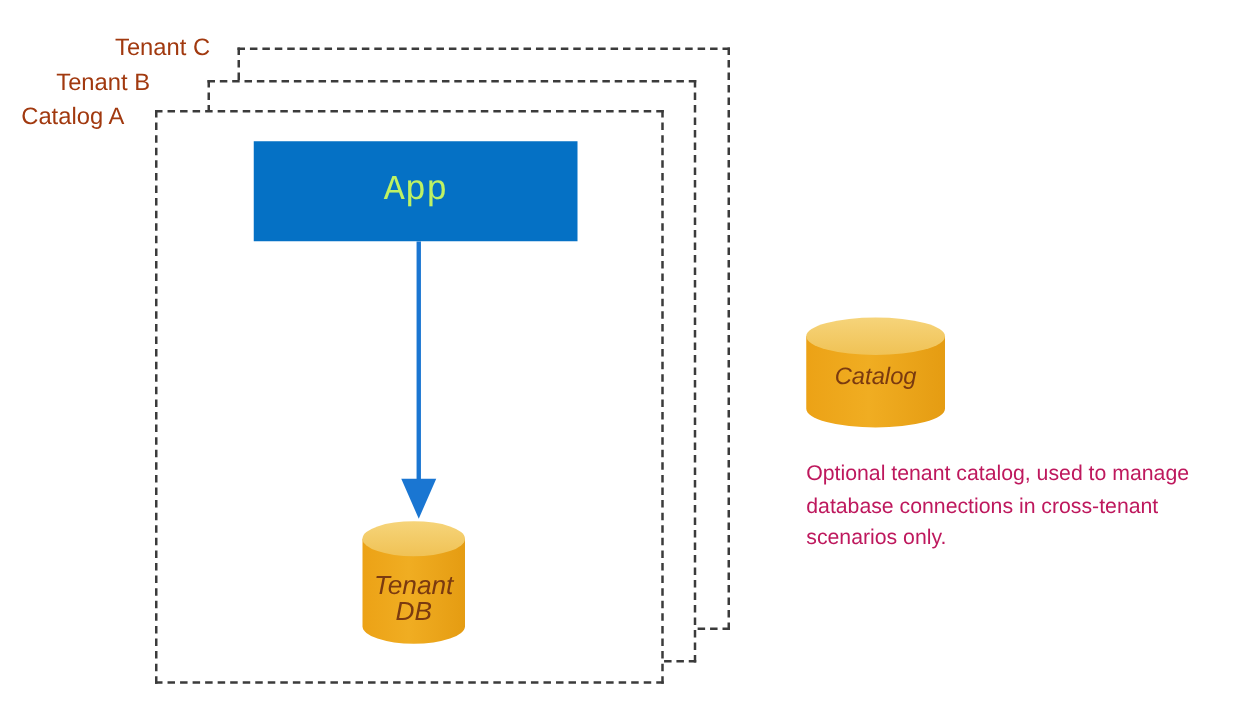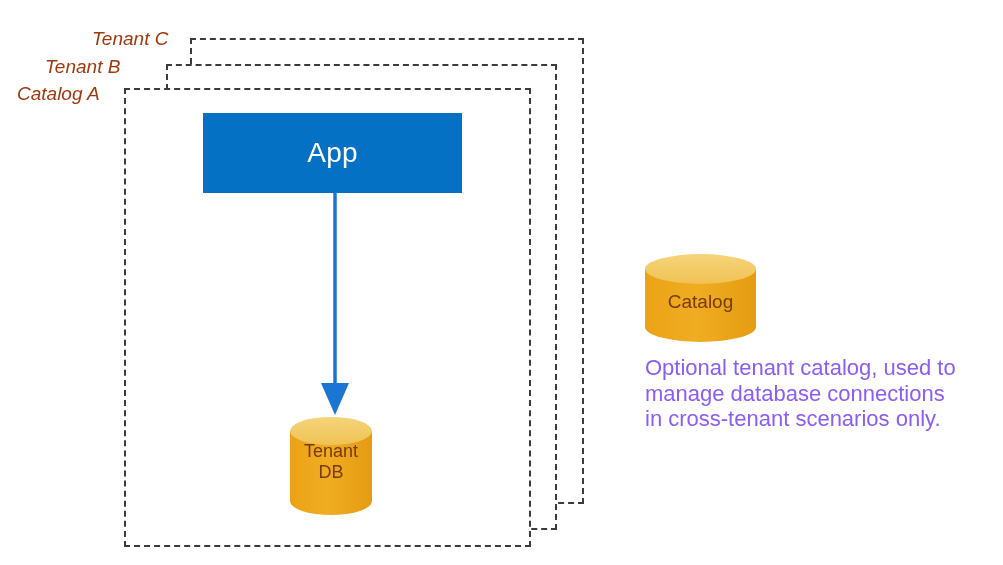--- a/index.html
+++ b/index.html
@@ -34,44 +34,44 @@
                   background: #ffffff; }
 
   
   .tenant-label {
     position: absolute;
     color: #a1390f;
     font-size: 19px;
     line-height: 22px;
     white-space: nowrap;
     z-index: 6;
-    font-style: italic;
   }
   .tenant-label-c { left: 92px;  top: 28px; }
   .tenant-label-b { left: 45px;  top: 56px; }
   .tenant-label-a { left: 17px;  top: 83px; }
 
   
   .app-box {
     position: absolute;
     left: 203px;
     top: 113px;
     width: 259px;
     height: 80px;
     background: #0571c5;
     z-index: 5;
     display: flex;
     align-items: center;
     justify-content: center;
   }
   .app-box-label {
-    color: #ffffff;
+    color: #bef264;
     font-size: 28px;
     line-height: 30px;
     letter-spacing: 0.2px;
+    font-family: Liberation Mono, monospace;
   }
 
   
   .connector-arrow {
     position: absolute;
     left: 312px;
     top: 193px;
     width: 46px;
     height: 226px;
     z-index: 5;
@@ -82,44 +82,45 @@
     position: absolute;
     z-index: 5;
   }
   .cylinder-label {
     position: absolute;
     left: 0;
     width: 100%;
     text-align: center;
     color: #7a3a10;
     pointer-events: none;
+    font-style: italic;
   }
 
   .tenant-db { left: 289px; top: 416px; width: 84px; height: 100px; }
   .tenant-db .cylinder-label {
-    top: 25px;
-    font-size: 18px;
+    top: 42px;
+    font-size: 21px;
     line-height: 21px;
   }
 
   .catalog-db { left: 644px; top: 253px; width: 113px; height: 90px; }
   .catalog-db .cylinder-label {
     top: 38px;
     font-size: 19px;
     line-height: 22px;
   }
 
   
   .catalog-caption {
     position: absolute;
     left: 645px;
-    top: 355px;
+    top: 366px;
     width: 320px;
-    color: #8b5cf6;
-    font-size: 22px;
+    color: #be185d;
+    font-size: 17px;
     line-height: 25.5px;
     z-index: 5;
   }
 </style>
 </head>
 <body>
 
 <div id="diagram-canvas">
 
   <div class="tenant-box tenant-box-c"></div>

